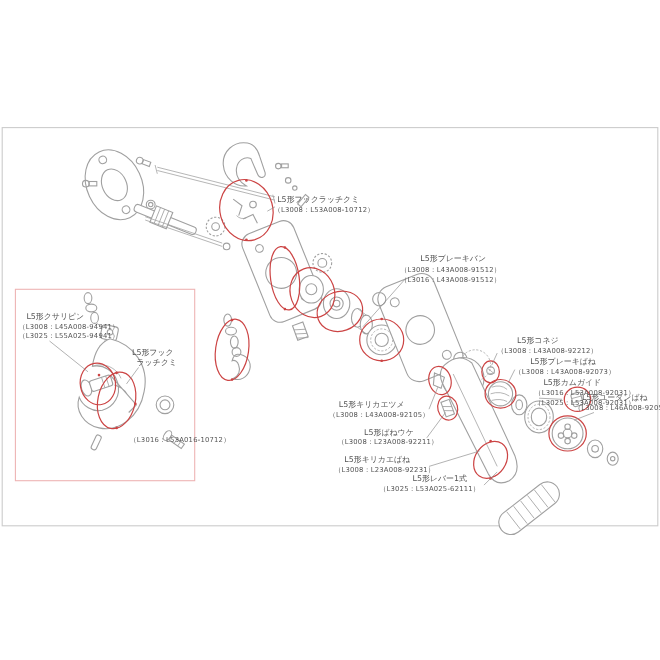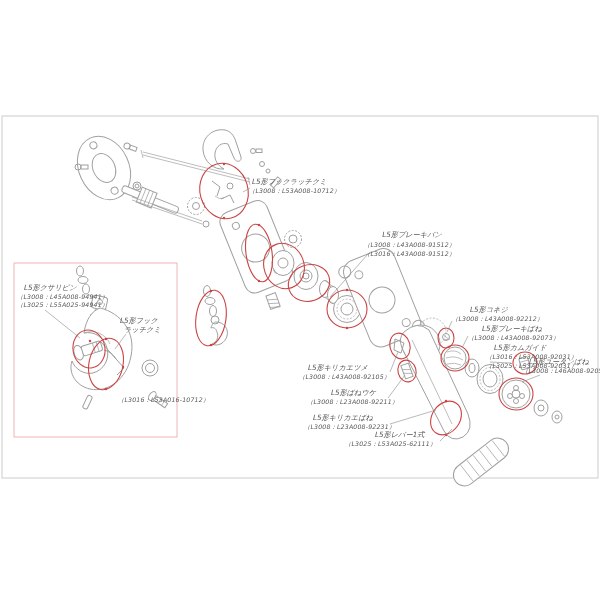--- a/index.html
+++ b/index.html
@@ -1,17 +1,17 @@
 <!DOCTYPE html>
 <html style="--bg: #ffffff; --frame: #cccccc; --inset: #eeb4b4; --hl: #cc4444; --line: #a0a0a0; --txt: #555555;"><head>
 <meta charset="utf-8">
 <style>
   html,body{margin:0;padding:0;background:#fff;}
   .stage{position:relative;width:600px;height:600px;background:var(--bg,#fff);overflow:hidden;
-         font-family:"DejaVu Sans",sans-serif;font-style:italic;}
+         font-family:"DejaVu Sans",sans-serif;}
   svg{display:block;}
   .art{stroke:var(--line,#a0a0a0);fill:none;stroke-width:1;}
   .artfill{stroke:var(--line,#a0a0a0);fill:#ffffff;stroke-width:1;}
   .thin{stroke-width:.7;}
   .hl{stroke:var(--hl,#cc4444);fill:none;stroke-width:1.1;}
   .hldot{fill:var(--hl,#cc4444);stroke:none;}
   .leader{stroke:#8a8a8a;stroke-width:.6;fill:none;}
   .frame{stroke:var(--frame,#cccccc);fill:none;stroke-width:1;}
   .inset{stroke:var(--inset,#eeb4b4);fill:none;stroke-width:1;}
   .lbl{font-family:"DejaVu Sans",sans-serif;font-size:7.2px;fill:var(--txt,#555);}

